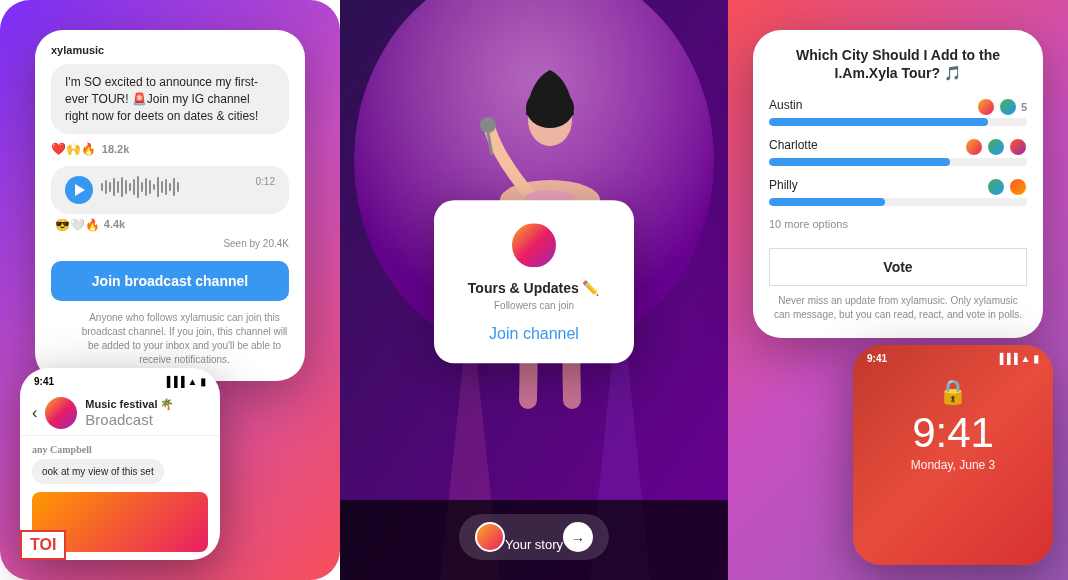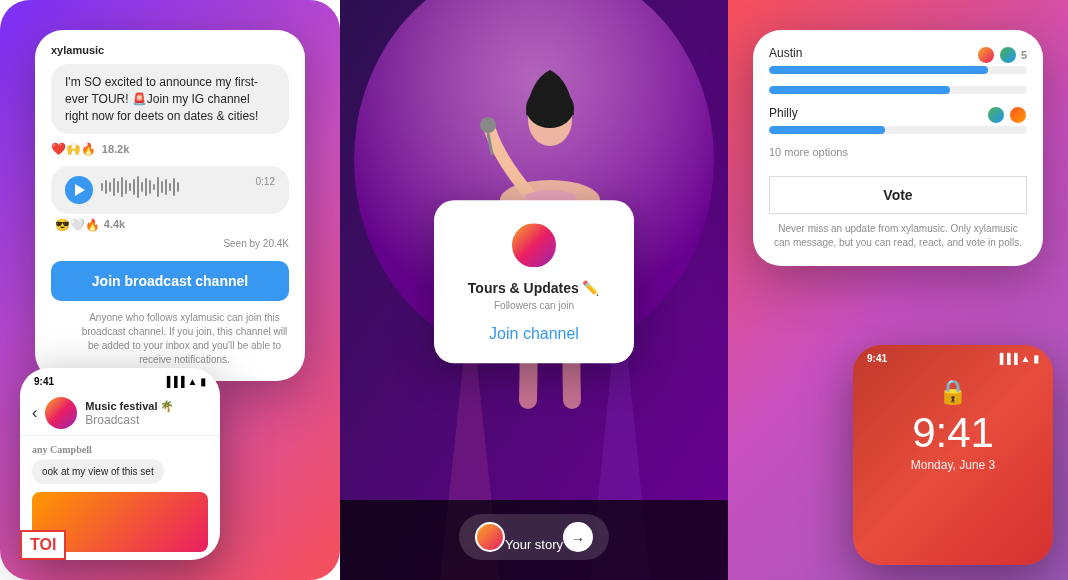--- a/index.html
+++ b/index.html
@@ -251,21 +251,21 @@
       flex: 1;
     }
 
     .chat-title {
       font-size: 11px;
       font-weight: 700;
       color: #262626;
     }
 
     .chat-subtitle {
-      font-size: 12px;
+      font-size: 15px;
       color: #8e8e8e;
     }
 
     .chat-body {
       padding: 8px 12px;
       font-size: 10px;
       color: #262626;
     }
 
     .sender-name {
@@ -681,38 +681,47 @@
     <div class="story-bar">
       <div class="story-avatar-small"></div>
       <span class="story-label">Your story</span>
       <div class="story-arrow">→</div>
     </div>
   </div>
 
   <div class="right-panel">
     <div class="poll-phone phone-mockup">
       <div class="poll-content">
+        <div class="poll-title">Which City Should I Add to the I.Am.Xyla Tour? 🎵</div>
 
         
         <div class="poll-option">
           <div class="option-row">
             <span class="poll-option-label">Austin</span>
             <div style="display:flex;align-items:center;gap:4px">
               <div class="mini-avatar"></div>
               <div class="mini-avatar mini-avatar-2"></div>
               <span style="font-size:11px;color:#8e8e8e;font-weight:600">5</span>
             </div>
           </div>
           <div class="poll-bar-bg">
             <div class="poll-bar-fill" style="width:85%"></div>
           </div>
         </div>
 
         
         <div class="poll-option">
+          <div class="option-row">
+            <span class="poll-option-label">Charlotte</span>
+            <div style="display:flex;align-items:center;gap:4px">
+              <div class="mini-avatar"></div>
+              <div class="mini-avatar mini-avatar-2"></div>
+              <div class="mini-avatar" style="background:linear-gradient(135deg,#ff5722,#9c27b0)"></div>
+            </div>
+          </div>
           <div class="poll-bar-bg">
             <div class="poll-bar-fill" style="width:70%"></div>
           </div>
         </div>
 
         
         <div class="poll-option">
           <div class="option-row">
             <span class="poll-option-label">Philly</span>
             <div style="display:flex;align-items:center;gap:4px">

